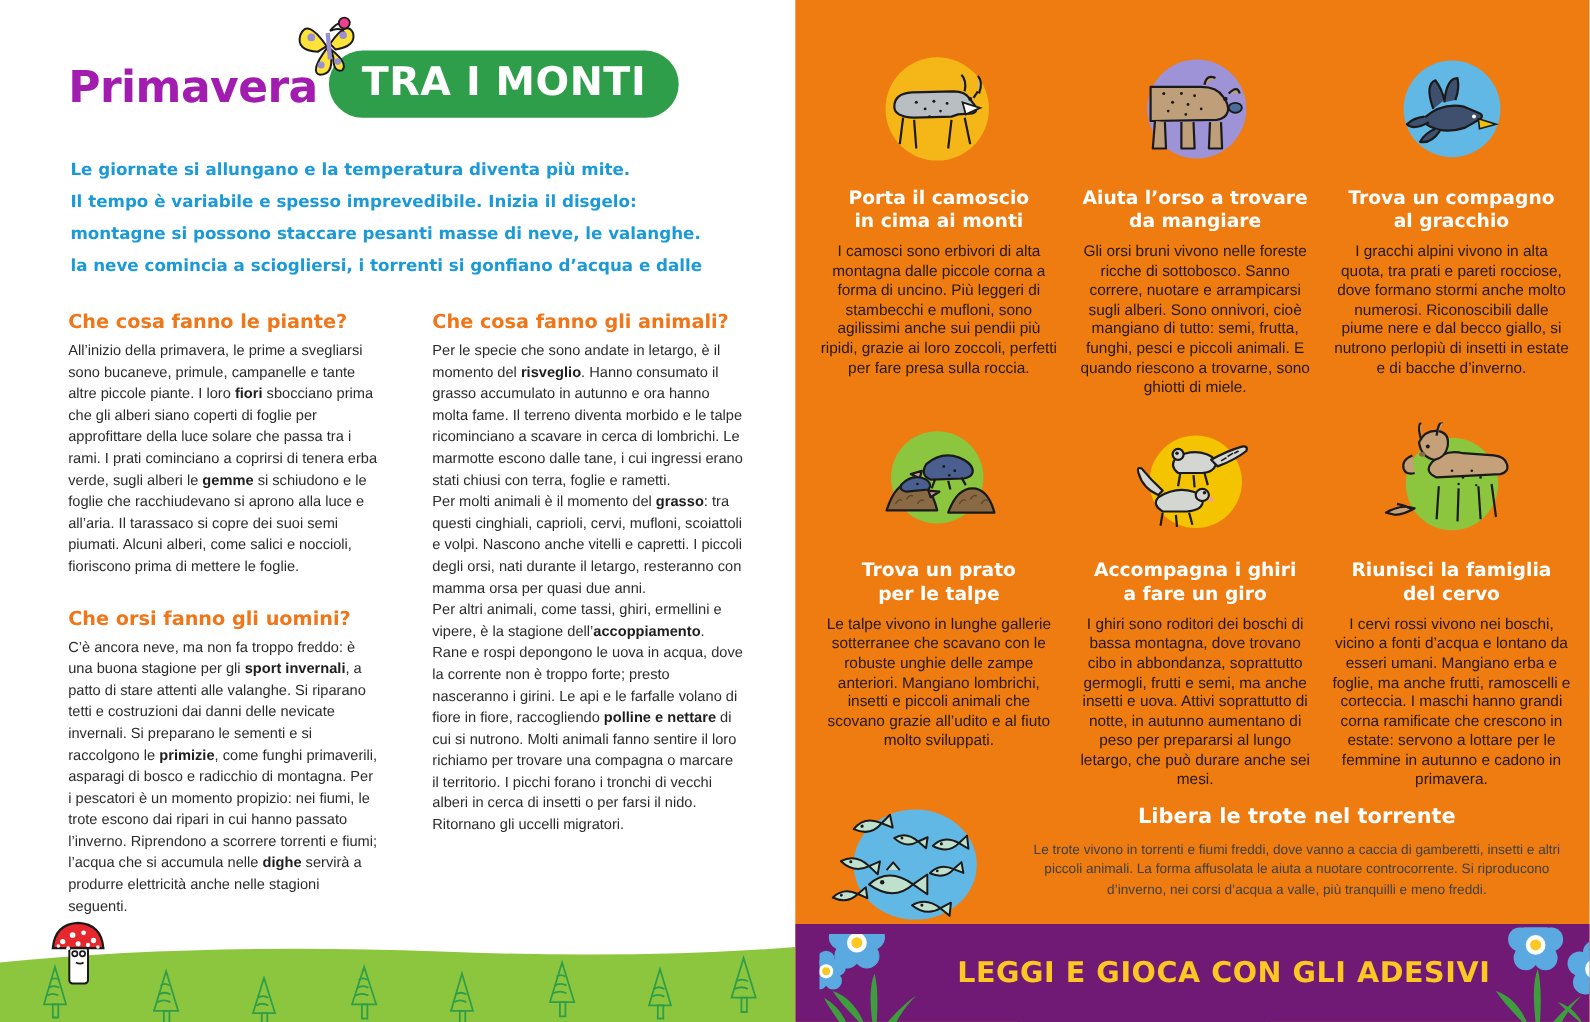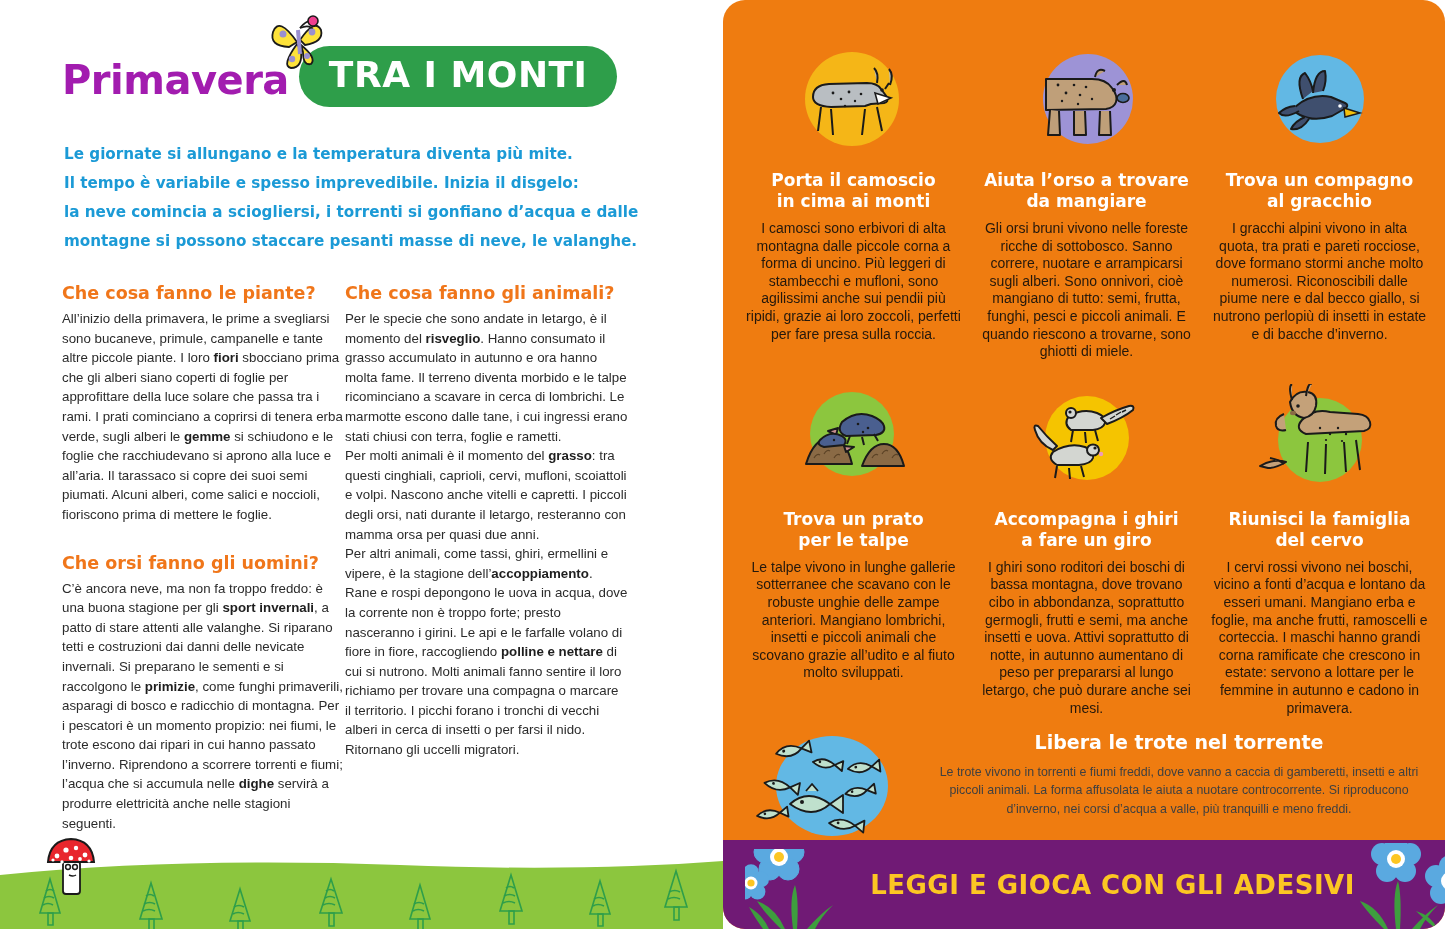--- a/index.html
+++ b/index.html
@@ -57,21 +57,21 @@
   .intro{
     position:absolute;left:64px;top:140px;width:620px;
     color:#1b9ad6;
     font-family:"DejaVu Sans", sans-serif;
     font-weight:bold;
     font-size:15.2px;
     line-height:29px;
   }
   .intro div{white-space:nowrap;}
 
-  .cols{position:absolute;left:62px;top:283px;width:615px;display:flex;}
+  .cols{position:absolute;left:62px;top:283px;width:615px;display:flex;gap:48px;}
   .col{width:283px;}
   .sec-h{
     color:#f0761a;
     font-family:"DejaVu Sans", sans-serif;
     font-weight:bold;
     font-size:17.5px;
     margin:0 0 5px 0;
     line-height:1.2;
   }
   .sec-h.second{margin-top:28px;}
@@ -84,21 +84,20 @@
   }
   .body-txt b{font-weight:bold;color:#1e1e1e;}
 
   
   .right-page{
     position:relative;
     width:722px;height:929px;
     background:#ef7c10;
     overflow:hidden;
     flex:0 0 722px;
-    border-radius:22px;
   }
   .cards{
     position:absolute;left:14px;top:44px;width:700px;
     display:flex;flex-wrap:wrap;
   }
   .card{width:233px;box-sizing:border-box;padding:0 8px;text-align:center;}
   .card.row2{margin-top:22px;}
   .card-art{height:120px;display:flex;align-items:center;justify-content:center;}
   .card-title{
     color:#ffffff;
@@ -245,22 +244,22 @@
               <circle cx="40" cy="44" r="3"></circle>
             </g>
         </svg>
       </div>
       <div class="pill">TRA I MONTI</div>
     </div>
 
     <div class="intro">
       <div>Le giornate si allungano e la temperatura diventa più mite.</div>
       <div>Il tempo è variabile e spesso imprevedibile. Inizia il disgelo:</div>
+      <div>montagne si possono staccare pesanti masse di neve, le valanghe.</div>
       <div>la neve comincia a sciogliersi, i torrenti si gonfiano d’acqua e dalle</div>
-      <div>montagne si possono staccare pesanti masse di neve, le valanghe.</div>
     </div>
 
     <div class="cols">
       <div class="col">
         <h3 class="sec-h">Che cosa fanno le piante?</h3>
         <p class="body-txt">All’inizio della primavera, le prime a svegliarsi sono bucaneve, primule, campanelle e tante altre piccole piante. I loro <b>fiori</b> sbocciano prima che gli alberi siano coperti di foglie per approfittare della luce solare che passa tra i rami. I prati cominciano a coprirsi di tenera erba verde, sugli alberi le <b>gemme</b> si schiudono e le foglie che racchiudevano si aprono alla luce e all’aria. Il tarassaco si copre dei suoi semi piumati. Alcuni alberi, come salici e noccioli, fioriscono prima di mettere le foglie.</p>
         <h3 class="sec-h second">Che orsi fanno gli uomini?</h3>
         <p class="body-txt">C’è ancora neve, ma non fa troppo freddo: è una buona stagione per gli <b>sport invernali</b>, a patto di stare attenti alle valanghe. Si riparano tetti e costruzioni dai danni delle nevicate invernali. Si preparano le sementi e si raccolgono le <b>primizie</b>, come funghi primaverili, asparagi di bosco e radicchio di montagna. Per i pescatori è un momento propizio: nei fiumi, le trote escono dai ripari in cui hanno passato l’inverno. Riprendono a scorrere torrenti e fiumi; l’acqua che si accumula nelle <b>dighe</b> servirà a produrre elettricità anche nelle stagioni seguenti.</p>
       </div>
       <div class="col">

